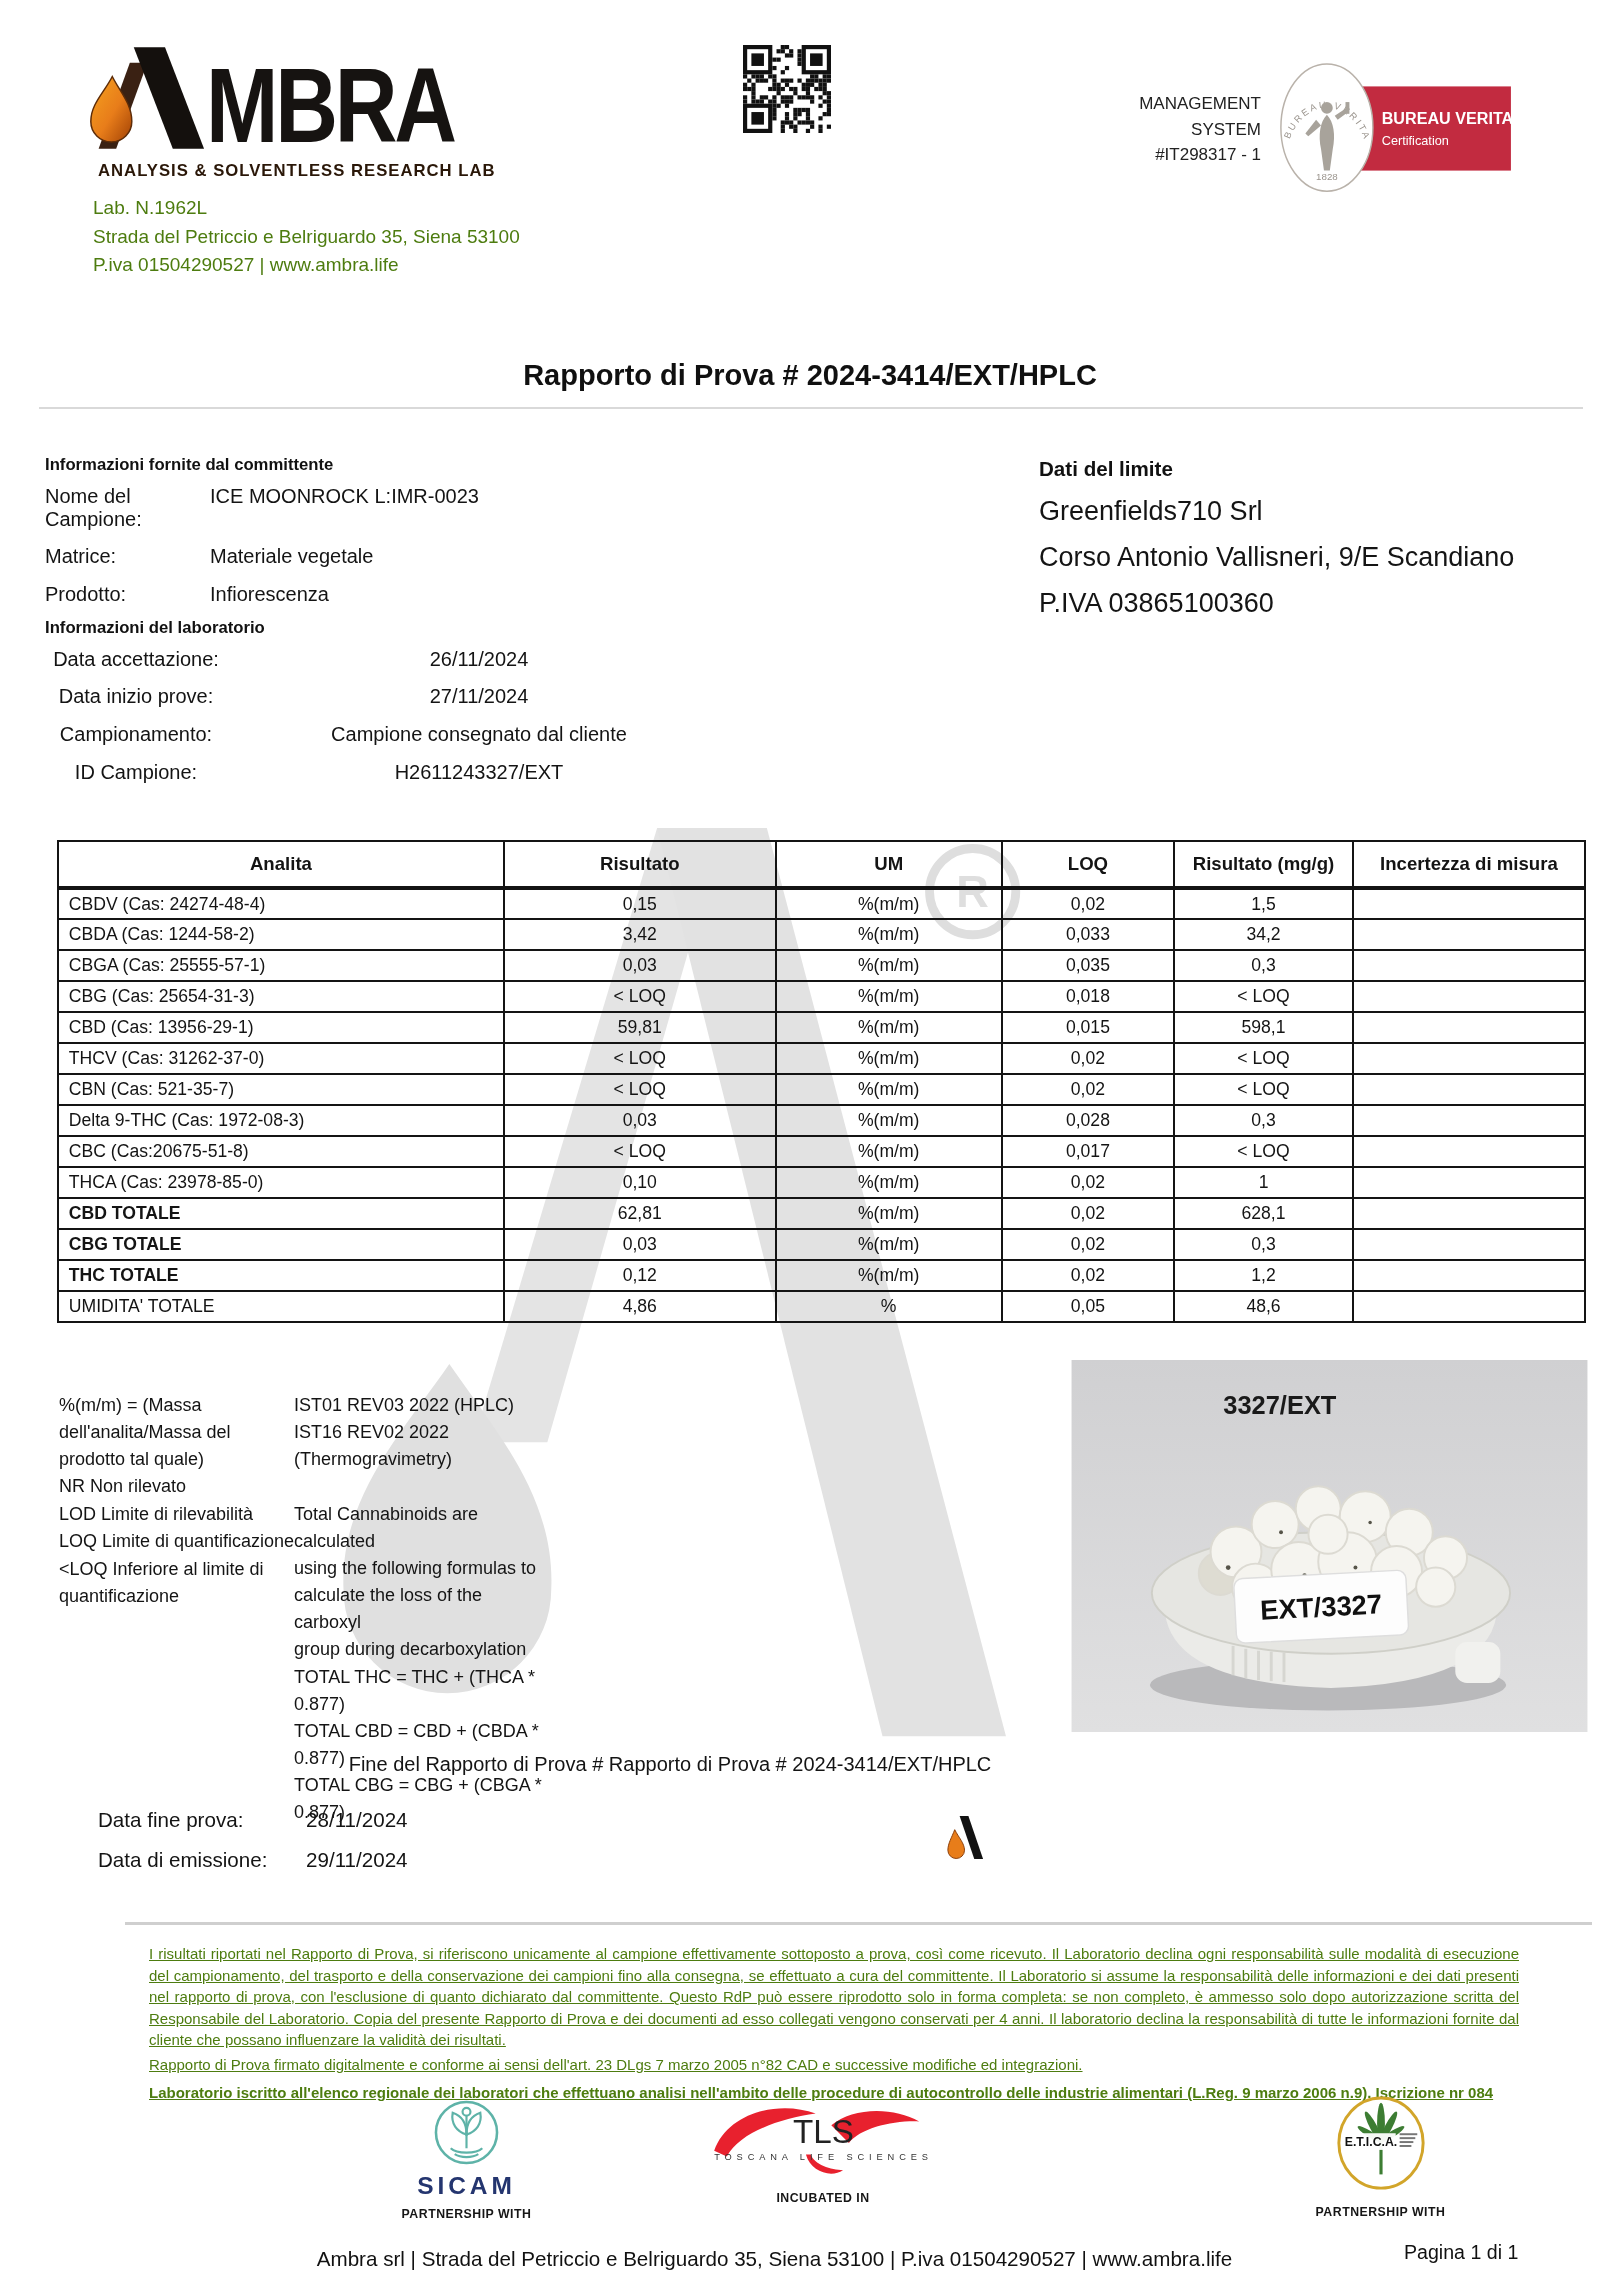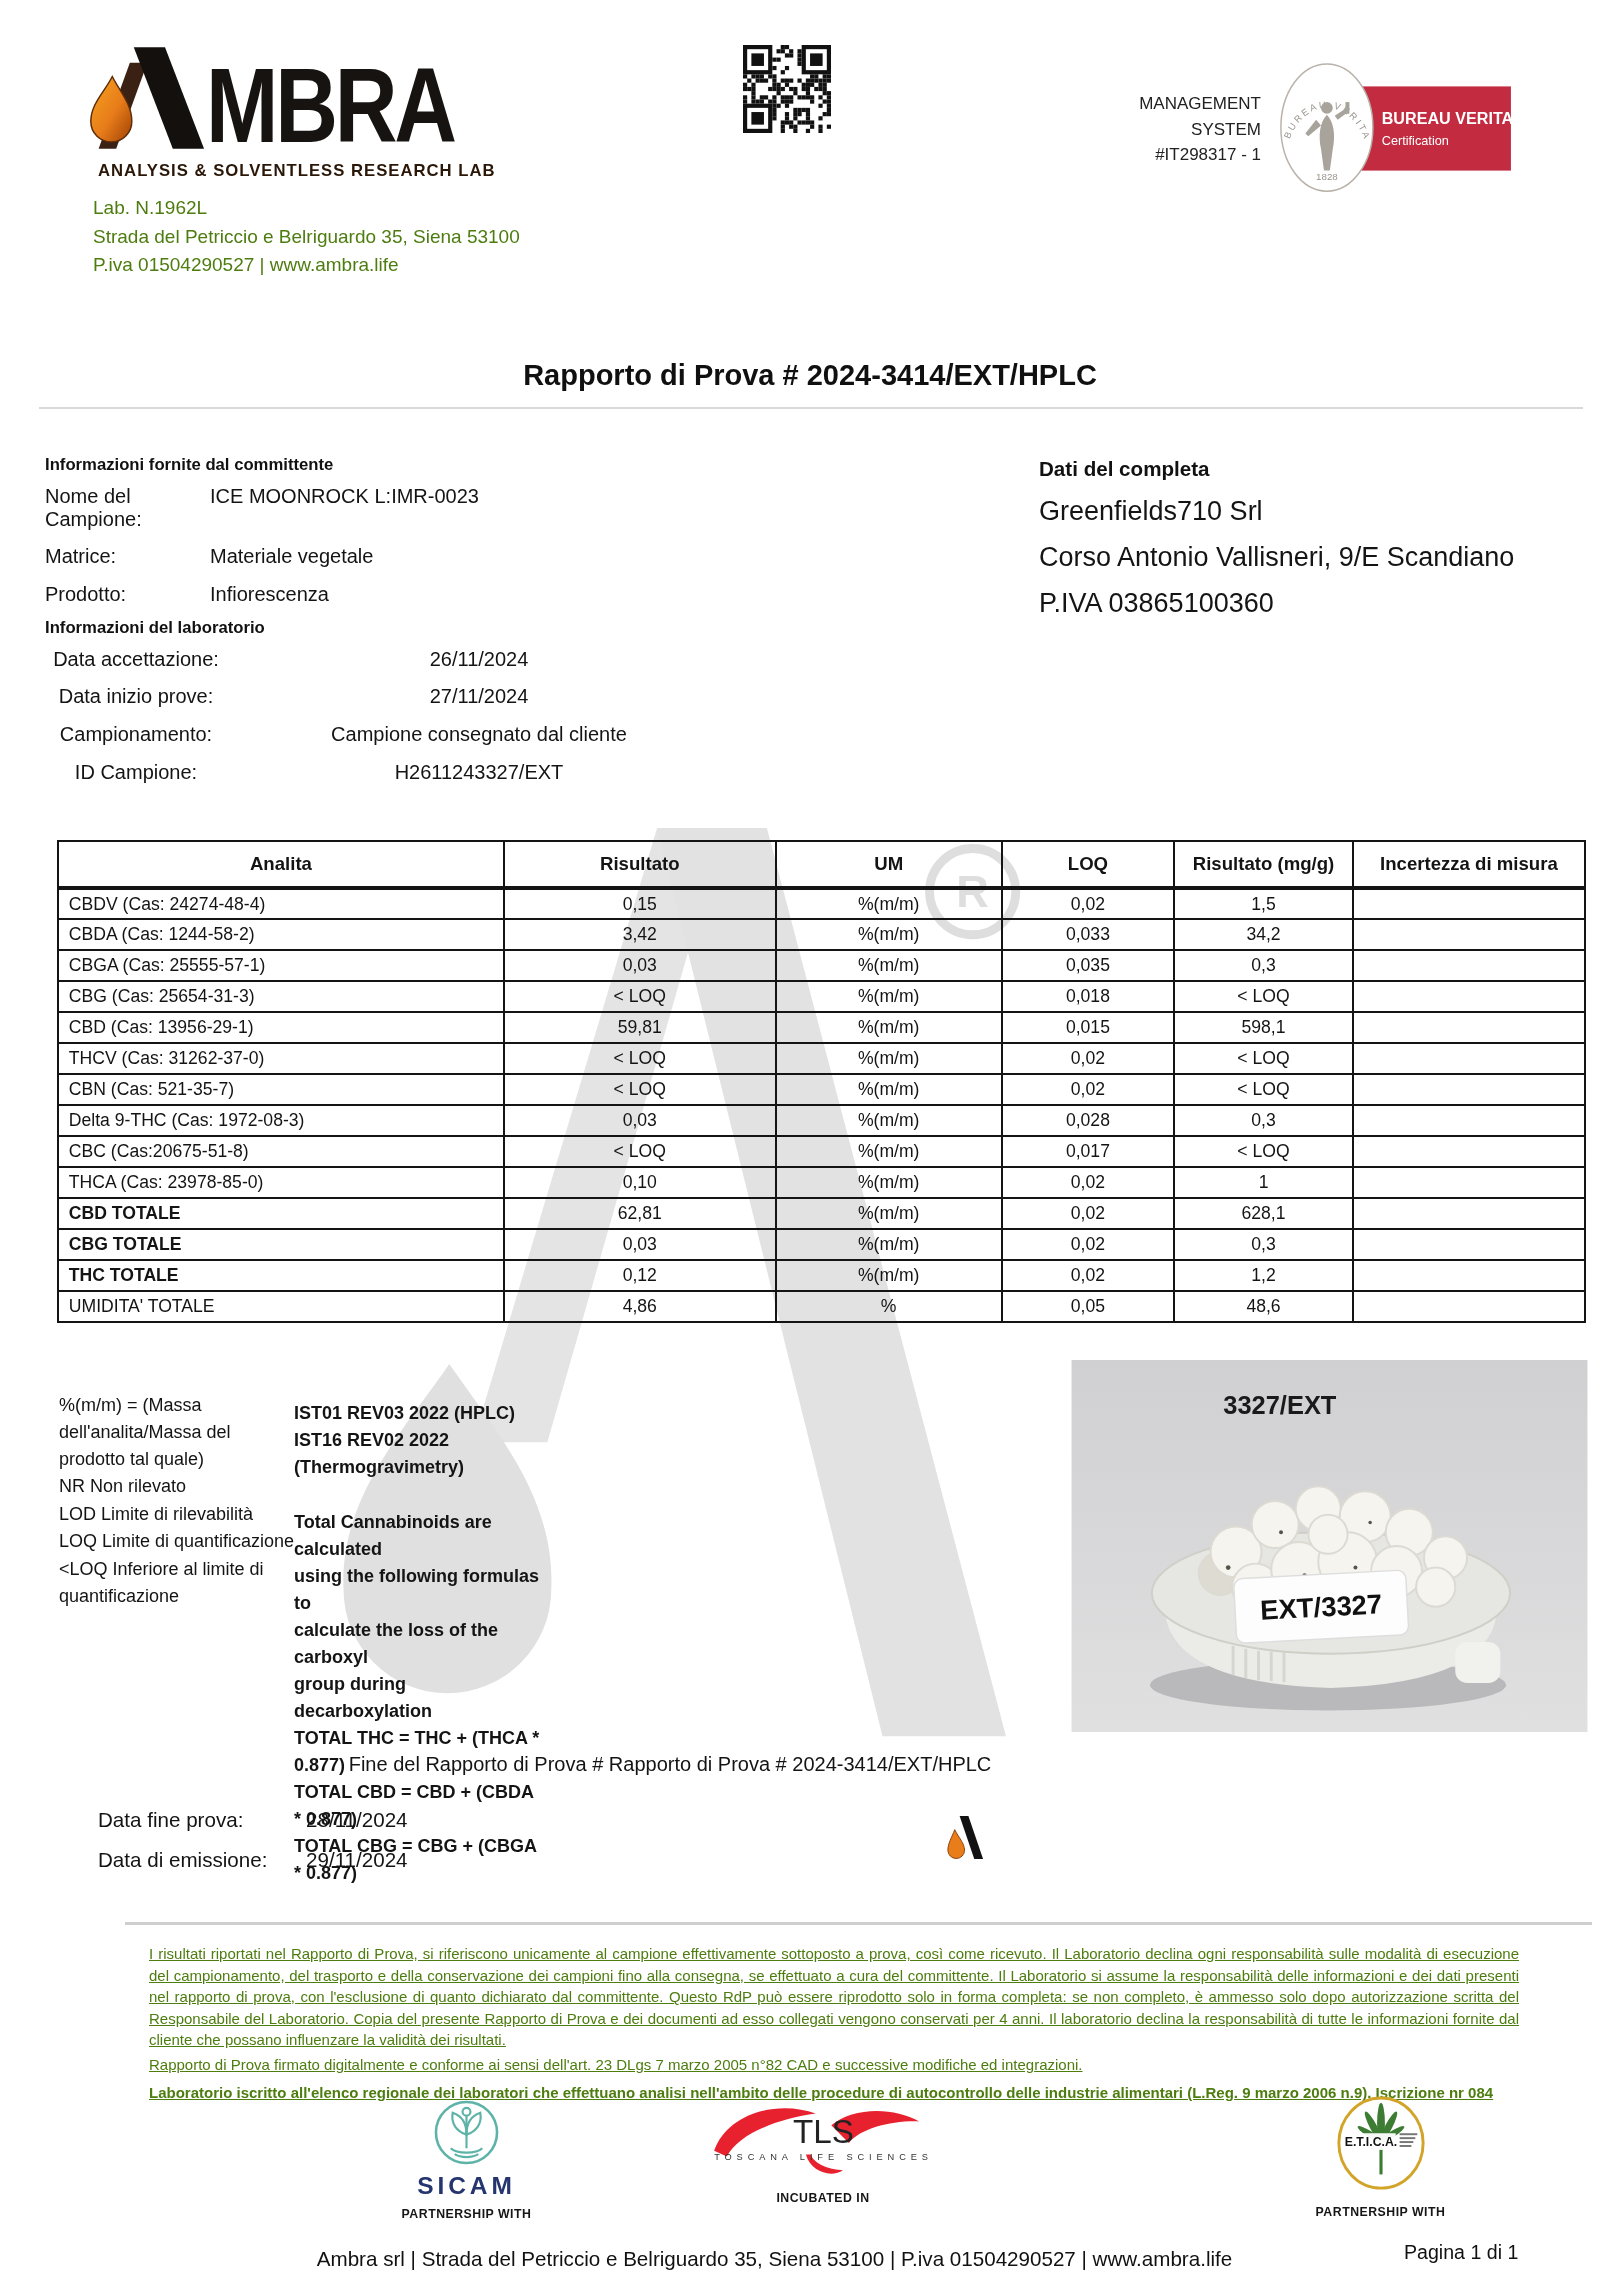--- a/index.html
+++ b/index.html
@@ -56,21 +56,21 @@
   }
   .results td { height:31px; font-size:17.6px; text-align:center; background:transparent; }
   .results td.analita { text-align:left; padding-left:9.8px; }
   .results tr.bold td.analita { font-weight:bold; }
   .col-analita { width:29.2%; } .col-ris { width:17.8%; } .col-um { width:14.8%; }
   .col-loq { width:11.3%; } .col-mgg { width:11.7%; } .col-inc { width:15.2%; }
 
   
   .legend { left:59px; top:1392px; width:250px; font-size:18px; line-height:1.5; }
   .legend .note-line { min-height:27.4px; }
-  .methods { left:294px; top:1392px; width:250px; font-size:18px; line-height:1.5; font-weight:bold;margin-top:8px; }
+  .methods { left:294px; top:1392px; width:250px; font-size:18px; line-height:1.5; font-weight:normal; }
   .methods .note-line { min-height:27.4px; }
 
   
   .photo { left:1071px; top:1360px; width:517px; height:372px; }
 
   
   .fine-line { left:0; top:1753px; width:1340px; text-align:center; font-size:20px; color:#141414; }
   .dates { left:98px; top:1808px; display:grid; grid-template-columns:208px auto; row-gap:15.7px; font-size:20.6px; }
   .signing { left:524px; top:1806px; font-family:"Liberation Serif", serif; font-size:18.6px; line-height:1.4; color:#151515; }
   .signing .sig-name { font-size:20px; letter-spacing:1px; }
@@ -347,21 +347,21 @@
 
           <div class="k">Campionamento:</div>
           <div class="v">Campione consegnato dal cliente</div>
 
           <div class="k">ID Campione:</div>
           <div class="v">H2611243327/EXT</div>
         </div>
     </div>
 
     <div class="abs cliente">
-      <div class="section-heading">Dati del completa</div>
+      <div class="section-heading">Dati del limite</div>
       <div>
 
       <div class="cliente-line">Greenfields710 Srl</div>
           <div class="cliente-line">Corso Antonio Vallisneri, 9/E Scandiano</div>
           <div class="cliente-line">P.IVA 03865100360</div>
         </div>
     </div>
 
     <table class="abs results">
       <colgroup>

